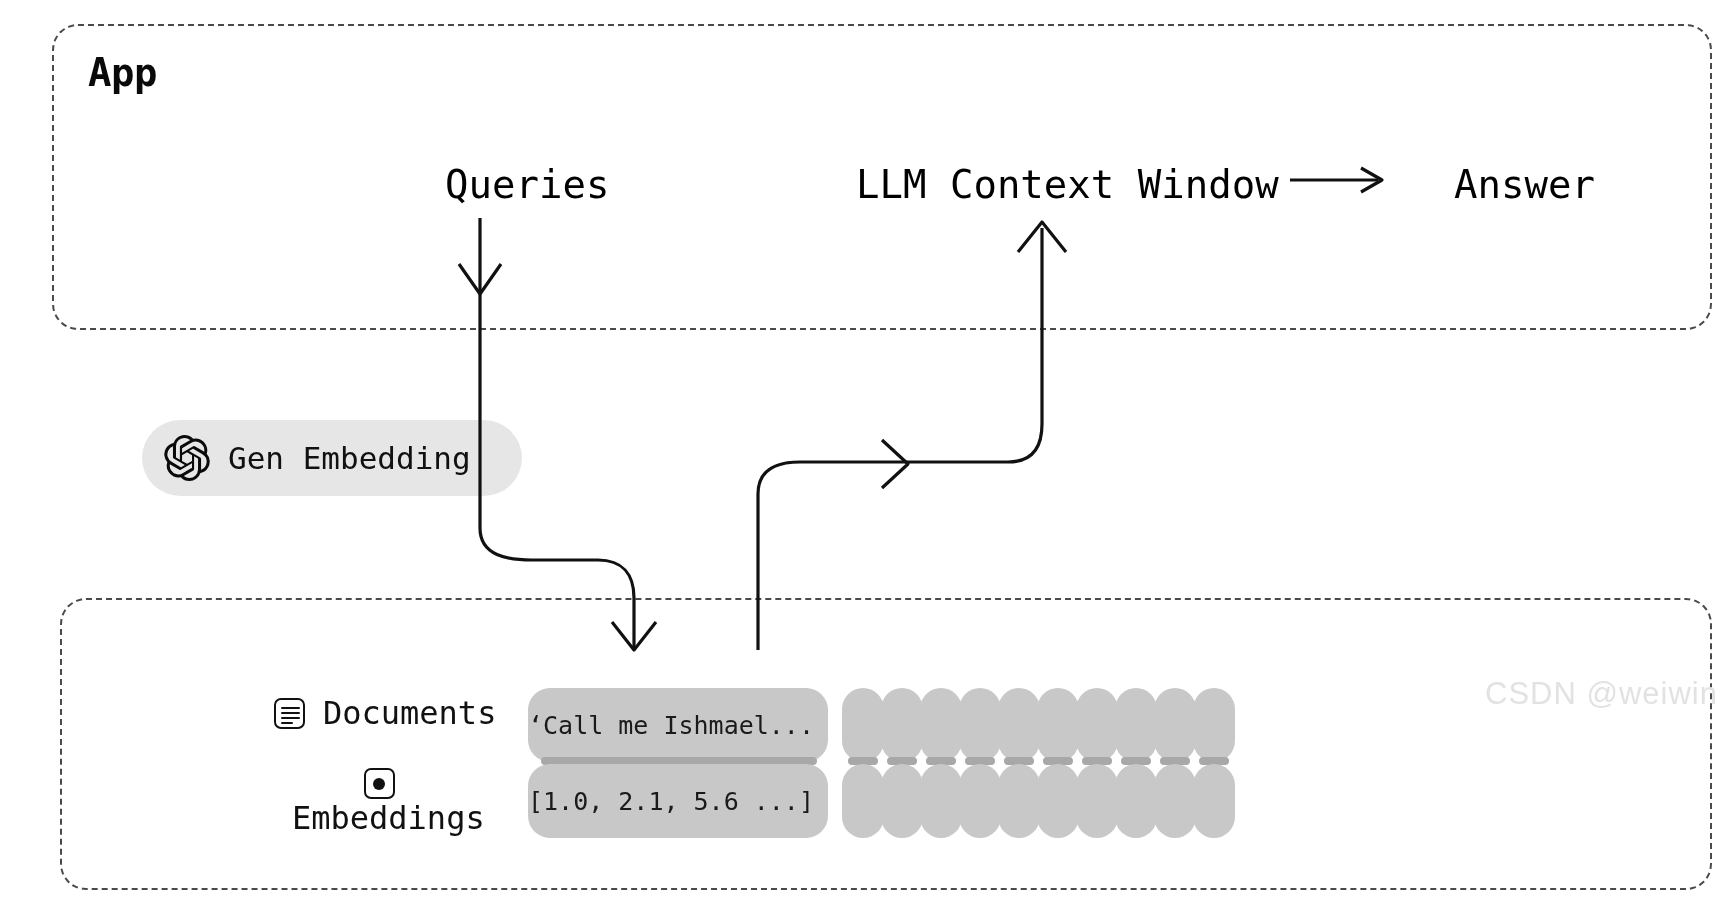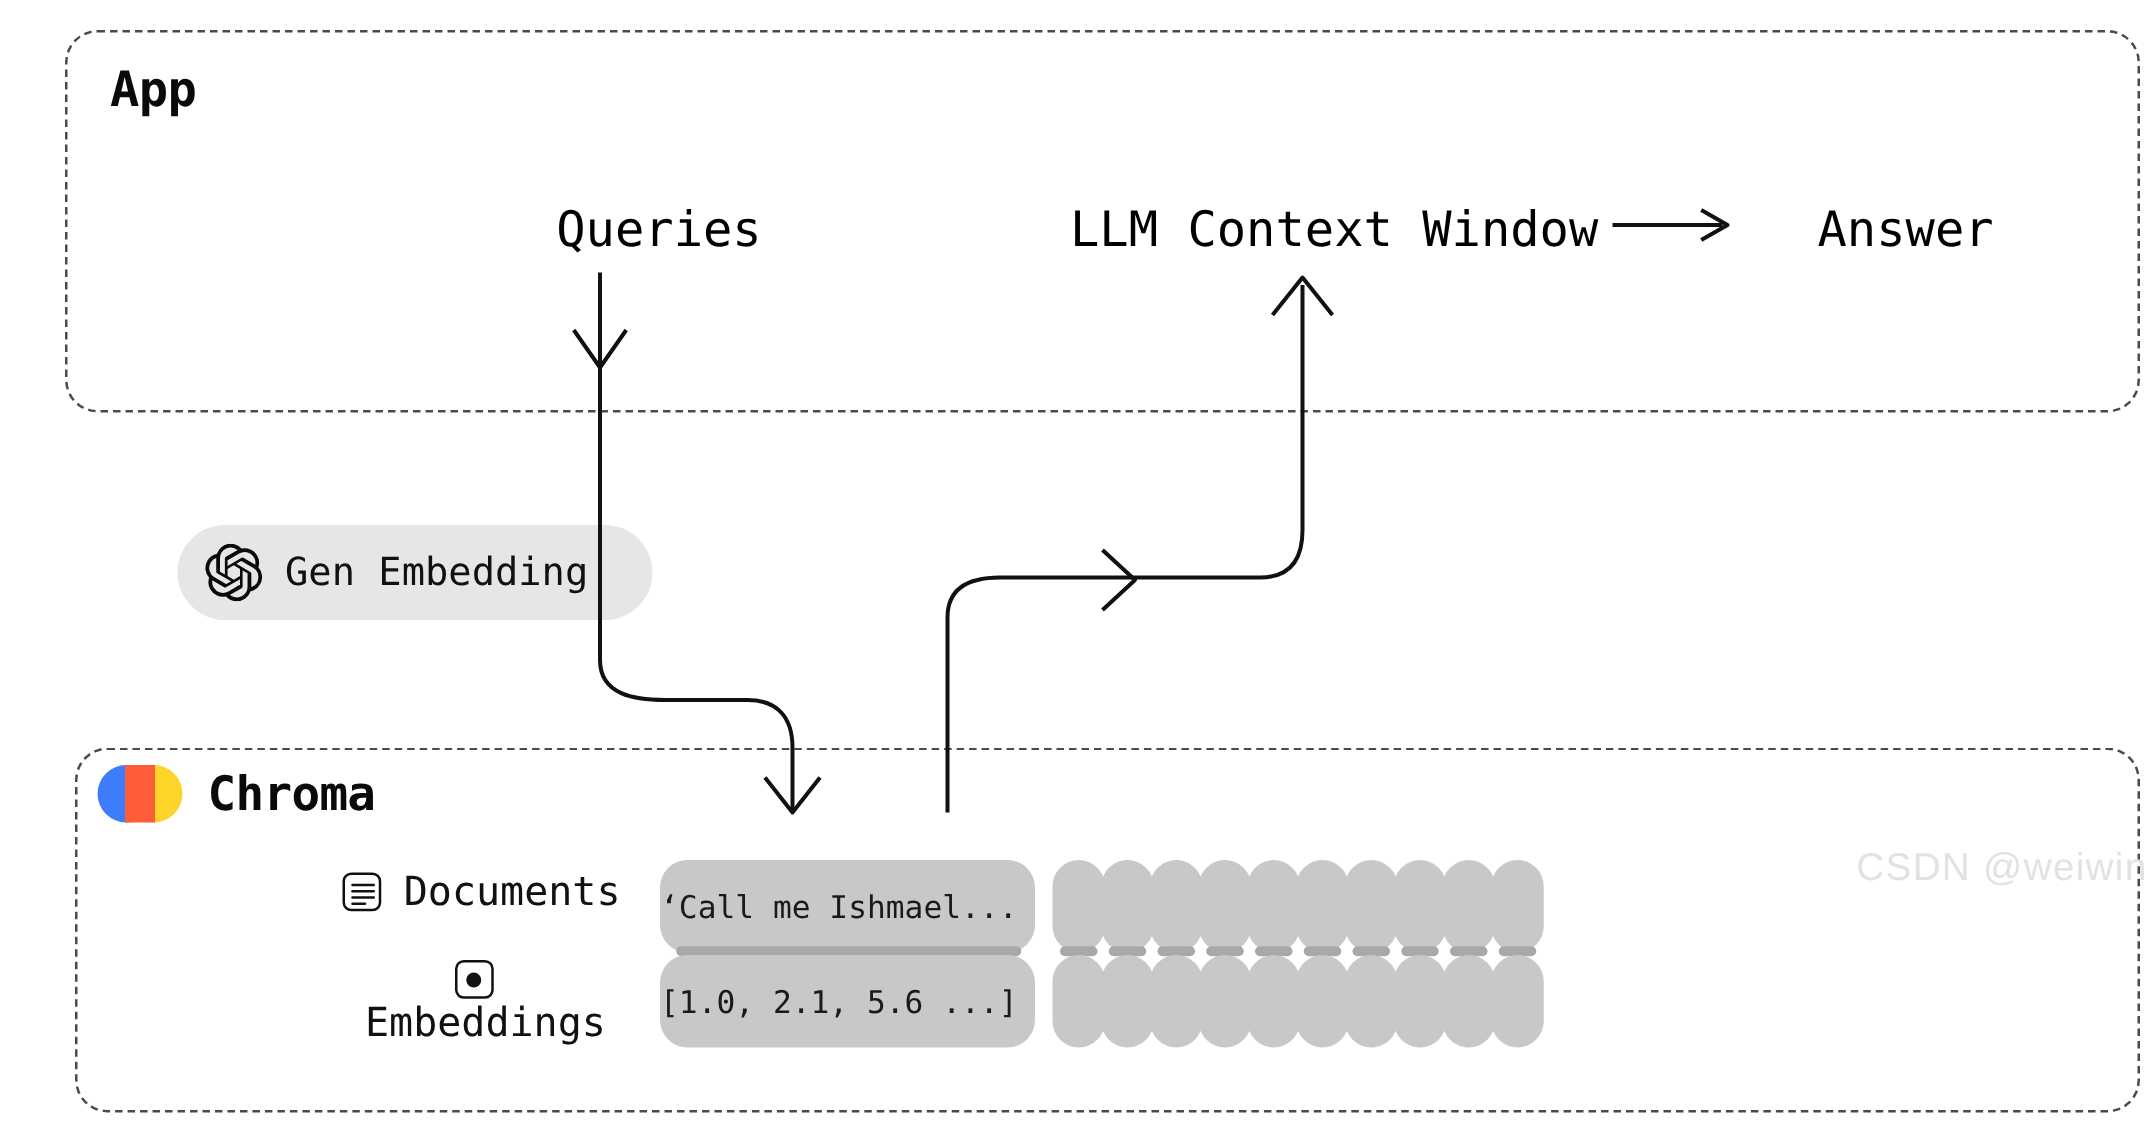--- a/index.html
+++ b/index.html
@@ -83,28 +83,20 @@
 
   <div id="gen-pill">
     <svg id="openai-icon" viewBox="0 0 24 24">
       <path fill="#0a0a0a" d="M22.28 9.82a5.98 5.98 0 0 0-.52-4.91 6.05 6.05 0 0 0-6.51-2.9A6.07 6.07 0 0 0 4.98 4.18a5.98 5.98 0 0 0-4 2.9 6.05 6.05 0 0 0 .75 7.1 5.98 5.98 0 0 0 .51 4.91 6.05 6.05 0 0 0 6.52 2.9A5.98 5.98 0 0 0 13.26 24a6.05 6.05 0 0 0 5.77-4.19 5.98 5.98 0 0 0 4-2.9 6.05 6.05 0 0 0-.75-7.09Zm-9.02 12.6a4.48 4.48 0 0 1-2.88-1.04l.14-.08 4.78-2.76a.79.79 0 0 0 .4-.68v-6.74l2.02 1.17a.07.07 0 0 1 .04.06v5.58a4.5 4.5 0 0 1-4.5 4.49ZM3.6 18.3a4.47 4.47 0 0 1-.54-3l.14.09 4.78 2.76a.77.77 0 0 0 .78 0l5.84-3.37v2.33a.08.08 0 0 1-.3.06L9.74 19.95a4.5 4.5 0 0 1-6.14-1.64ZM2.34 7.9a4.48 4.48 0 0 1 2.34-1.97V11.6a.77.77 0 0 0 .39.68l5.81 3.35-2.02 1.17a.07.07 0 0 1-.07 0L3.96 14a4.5 4.5 0 0 1-1.62-6.1Zm16.6 3.86-5.84-3.4L15.12 7.2a.07.07 0 0 1 .07 0l4.83 2.79a4.49 4.49 0 0 1-.68 8.1v-5.66a.79.79 0 0 0-.39-.68Zm2.01-3.02-.14-.09-4.77-2.78a.78.78 0 0 0-.79 0L9.42 9.24V6.91a.07.07 0 0 1 .03-.06l4.83-2.79a4.49 4.49 0 0 1 6.67 4.65ZM8.32 12.86 6.3 11.7a.07.07 0 0 1-.04-.06V6.07a4.49 4.49 0 0 1 7.36-3.45l-.14.08L8.7 5.46a.79.79 0 0 0-.4.68v6.72Zm1.1-2.36 2.6-1.5 2.6 1.5v3l-2.6 1.5-2.6-1.5v-3Z"></path>
     </svg>
     <span class="lbl">Gen Embedding</span>
   </div>
 
   <div class="dbox" id="chroma-box"></div>
 
-  <div id="chroma-head">
-    <div id="chroma-logo">
-      <div class="c-blue"></div>
-      <div class="c-yellow"></div>
-      <div class="c-overlap"></div>
-    </div>
-    <span id="chroma-name">Chroma</span>
-  </div>
 
   <div class="crow" id="row-docs">
     <span class="row-icon">
       <i class="ln" style="top:7px;width:19px;"></i>
       <i class="ln" style="top:12px;width:19px;"></i>
       <i class="ln" style="top:17px;width:19px;"></i>
       <i class="ln" style="top:22px;width:12px;"></i>
     </span>
     <span class="row-label">Documents</span>
   </div>

